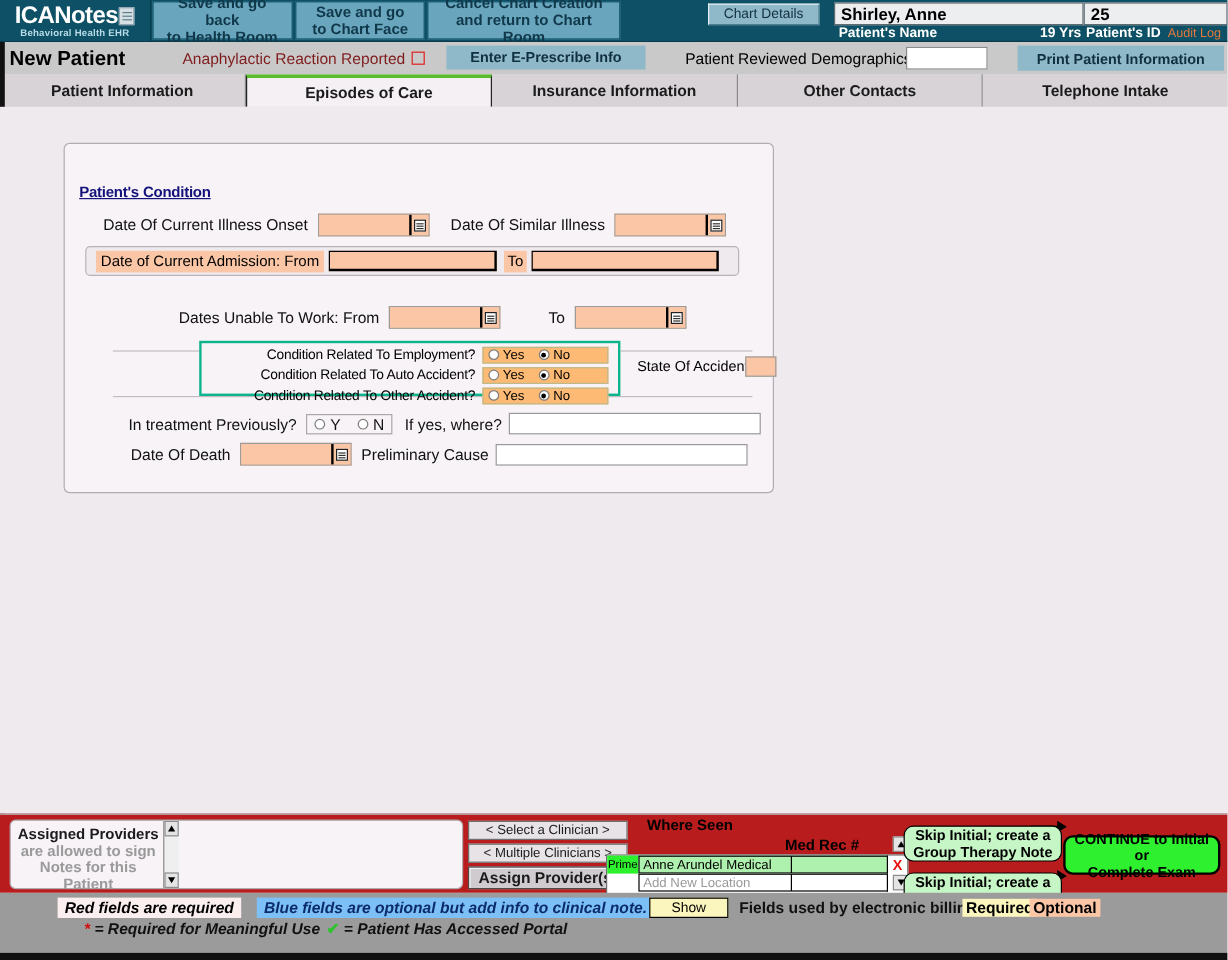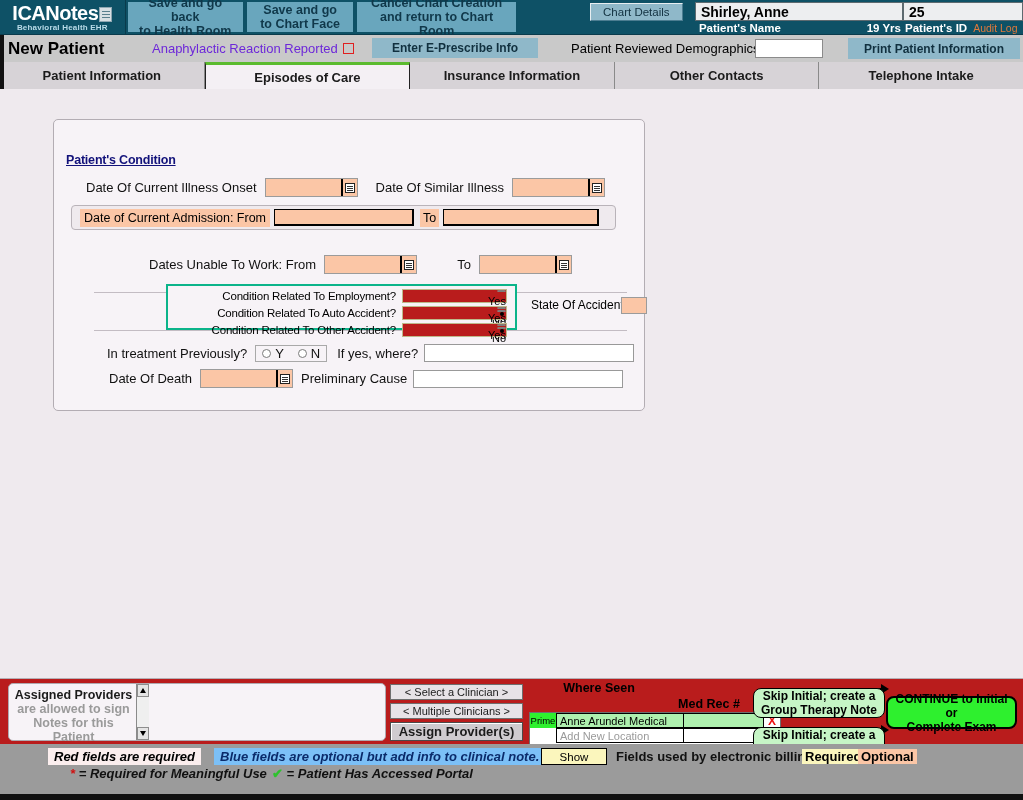--- a/index.html
+++ b/index.html
@@ -56,21 +56,21 @@
     display:flex; align-items:center; padding-left:5px;
   }
   .pid-labels{ display:flex; gap:6px; font-size:11.5px; font-weight:bold; color:#fff; padding-top:1px; padding-left:2px;}
   .auditlog{ color:#e0793b; font-size:10.5px; font-weight:normal; }
 
   
   .row2{
     height:27px; background:#c9c9c9; display:flex; align-items:center; position:relative;
   }
   .newpatient{ font-size:17px; font-weight:bold; padding-left:8px; width:152px;}
-  .anaph{ font-size:13px; color:#6d28d9; }
+  .anaph{ font-size:13px; color:#7f1d1d; }
   .anaph-chk{
     display:inline-block; width:11px; height:11px; border:1.5px solid #e02020; background:#c9c9c9;
     vertical-align:-1px; margin-left:5px;
   }
   .eprescribe{
     position:absolute; left:372px; width:166px; top:3px; height:20px; background:#8fb8c9;
     font-size:12px; font-weight:bold; color:#11303f; display:flex; align-items:center; justify-content:center;
   }
   .prd-label{ position:absolute; left:571px; font-size:13px; }
   .prd-input{ position:absolute; left:755px; top:4px; width:68px; height:19px; background:#fff; border:1px solid #8b8b8b;}
@@ -130,21 +130,21 @@
   .adm-to{ background:#fbc6a6; font-size:12.5px; padding:2px 3px; margin-left:6px;}
 
   .hr-line{ position:absolute; height:1px; background:#c3bcc3; }
 
   .cond-box{
     position:absolute; left:112px; top:164px; width:351px; height:46px;
     border:2px solid #0bb48a; background:#f7f3f7;
   }
   .cond-row{ display:flex; align-items:center; height:15px; margin-top:0px;}
   .cond-lbl{ width:234px; text-align:right; font-size:11.5px; padding-right:6px; letter-spacing:-0.2px;}
-  .cond-yn{ width:105px; background:#b91c1c; border:1px solid #bdb98a; height:14px; display:flex; align-items:flex-end; gap:3px; padding-left:4px;flex-direction:column;}
+  .cond-yn{ width:105px; background:#fdba74; border:1px solid #bdb98a; height:14px; display:flex; align-items:center; gap:3px; padding-left:4px;}
   .radio{ width:9px; height:9px; border-radius:50%; border:1px solid #7c7c7c; background:#fff; display:inline-block; position:relative;}
   .radio.on:after{ content:""; position:absolute; left:1.5px; top:1.5px; width:4px; height:4px; border-radius:50%; background:#000;}
   .cond-txt{ font-size:11px; }
 
   .soa{ position:absolute; left:477px; top:178px; font-size:12px;}
   .soa-in{ position:absolute; left:567px; top:177px; width:26px; height:17px; background:#fbc6a6; border:1px solid #9b9b9b;}
 
   .itp{ position:absolute; left:53px; top:224px; width:100%; display:flex; align-items:center;}
   .yn-box{ border:1px solid #a9a9a9; background:#f7f3f7; height:17px; display:flex; align-items:center; gap:4px; padding:0 6px; margin-left:8px;}
   .dod{ position:absolute; left:55px; top:249px; width:100%; display:flex; align-items:center;}
@@ -171,21 +171,21 @@
   .arw-d{ width:0;height:0;border-left:3.5px solid transparent;border-right:3.5px solid transparent;border-top:5px solid #000;}
 
   .prov-btns{ position:absolute; left:390px; top:5px; width:133px;border-radius:20px;}
   .pbtn{
     height:16px; background:#e7e3e7; border:1px solid #6e6e6e; font-size:11px; color:#1b1b1b;
     display:flex; align-items:center; justify-content:center; margin-bottom:3px;
   }
   .pbtn.strong{ height:19px; font-size:13px; font-weight:bold; background:#cfcbcf;
     border:1px solid #4a4a4a; box-shadow:inset 1px 1px 0 #fff;}
 
-  .where{ position:absolute; left:529px; top:2px; width:252px;}
+  .where{ position:absolute; left:505px; top:2px; width:252px;}
   .where-hdr{ display:flex; font-size:12.5px; font-weight:bold; padding-bottom:1px;}
   .where-hdr .w1{ width:140px; text-align:center;}
   .where-hdr .w2{ width:80px; text-align:center;margin-top:16px;}
   .where-tbl{ border:1px solid #6f6f6f; background:#fff; }
   .wrow{ display:flex; height:15px; align-items:stretch; }
   .wprime{ width:26px; background:#2ef02e; font-size:9.5px; display:flex; align-items:center; justify-content:center; color:#000;}
   .wloc{ width:128px; background:#aef0ae; border:1px solid #000; font-size:11px; display:flex; align-items:center; padding-left:3px;}
   .wloc.ph{ background:#fff; color:#9a9a9a; }
   .wmed{ flex:1; background:#aef0ae; border:1px solid #000; border-left:none;}
   .wmed.empty{ background:#fff; }

